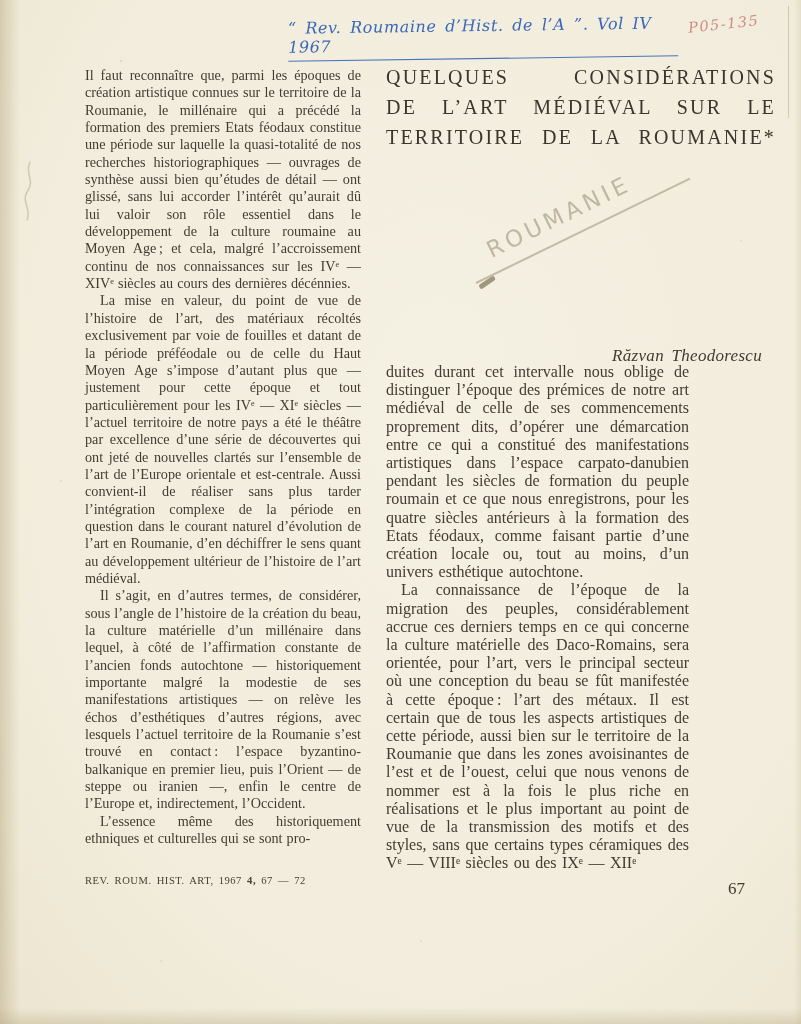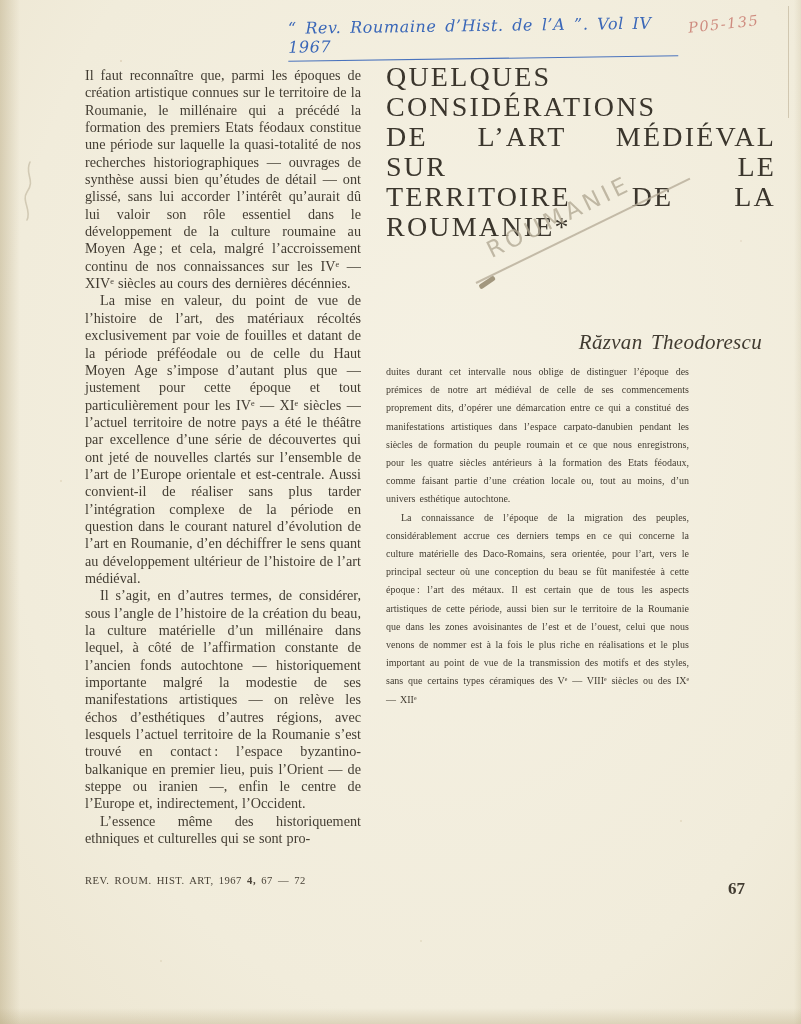--- a/index.html
+++ b/index.html
@@ -35,21 +35,21 @@
     position:absolute;left:688px;top:16px;
     transform:rotate(-6deg);
     font-family:"DejaVu Serif",serif;font-style:italic;
     font-size:14.5px;letter-spacing:1.5px;color:#c97c70;opacity:.85;
   }
   
   .edge-line{position:absolute;left:788px;top:6px;width:1px;height:112px;background:rgba(150,133,96,.35);}
   
   .title{
     position:absolute;left:386px;top:62px;width:390px;
-    font-size:28px;line-height:30px;font-weight:400;
+    font-size:20px;line-height:30px;font-weight:400;
     letter-spacing:2.2px;word-spacing:6px;color:#3b362d;
   }
   .title-line{text-align:justify;text-align-last:justify;white-space:nowrap0;}
   
   .stamp{position:absolute;left:468px;top:186px;width:230px;height:130px;pointer-events:none;}
   .stamp-word{
     position:absolute;left:20px;top:52px;
     transform:rotate(-26deg);transform-origin:left center;
     font-family:"DejaVu Sans",sans-serif;
     font-size:23px;letter-spacing:4px;color:#b3aa95;opacity:.8;
@@ -59,45 +59,45 @@
     background:#b6ad98;opacity:.8;
     transform:rotate(-26deg);transform-origin:left center;
   }
   .stamp-blob{
     position:absolute;left:10px;top:94px;width:18px;height:4.5px;border-radius:2px;
     background:#a2977e;
     transform:rotate(-34deg);
   }
   
   .author{
-    position:absolute;left:386px;top:330px;width:376px;
-    text-align:right;font-style:italic;font-size:21px;color:#413b31;
+    position:absolute;left:386px;top:346px;width:376px;
+    text-align:right;font-style:italic;font-size:17px;color:#413b31;
     letter-spacing:.3px;word-spacing:3px;
   }
   
   .col{ text-align:justify;color:#423c32;hyphens:auto;}
   .col p{margin:0;}
   .col p + p{text-indent:15px;}
   .col-left{
     position:absolute;left:85px;top:67px;width:276px;
     font-size:14.2px;line-height:17.35px;word-spacing:.5px;font-family:Liberation Serif, serif;
   }
   .col-right{
     position:absolute;left:386px;top:363px;width:303px;
-    font-size:10px;line-height:18.2px;word-spacing:1.5px;
+    font-size:16px;line-height:18.2px;word-spacing:1.5px;
   }
   
   .footer{
     margin-top:25px;font-size:10.6px;letter-spacing:.5px;word-spacing:2px;
     color:#494237;text-align:left;text-indent:0!important;
   }
   .footer .issue{font-weight:bold;}
   
   .pagenum{
-    position:absolute;left:728px;top:879px;font-size:17px;color:#423c32;font-weight:bold;
+    position:absolute;left:728px;top:879px;font-size:17px;color:#423c32;
   }
   
   .margin-squiggle{position:absolute;left:16px;top:158px;opacity:.75;}
   
   .speck{
     position:absolute;left:120px;top:60px;width:2px;height:2px;border-radius:50%;
     background:rgba(150,110,55,.20);
     box-shadow:560px 760px 0 rgba(150,110,55,.16),
                300px 880px 0 rgba(150,110,55,.14),
                -60px 420px 0 rgba(150,110,55,.16),

